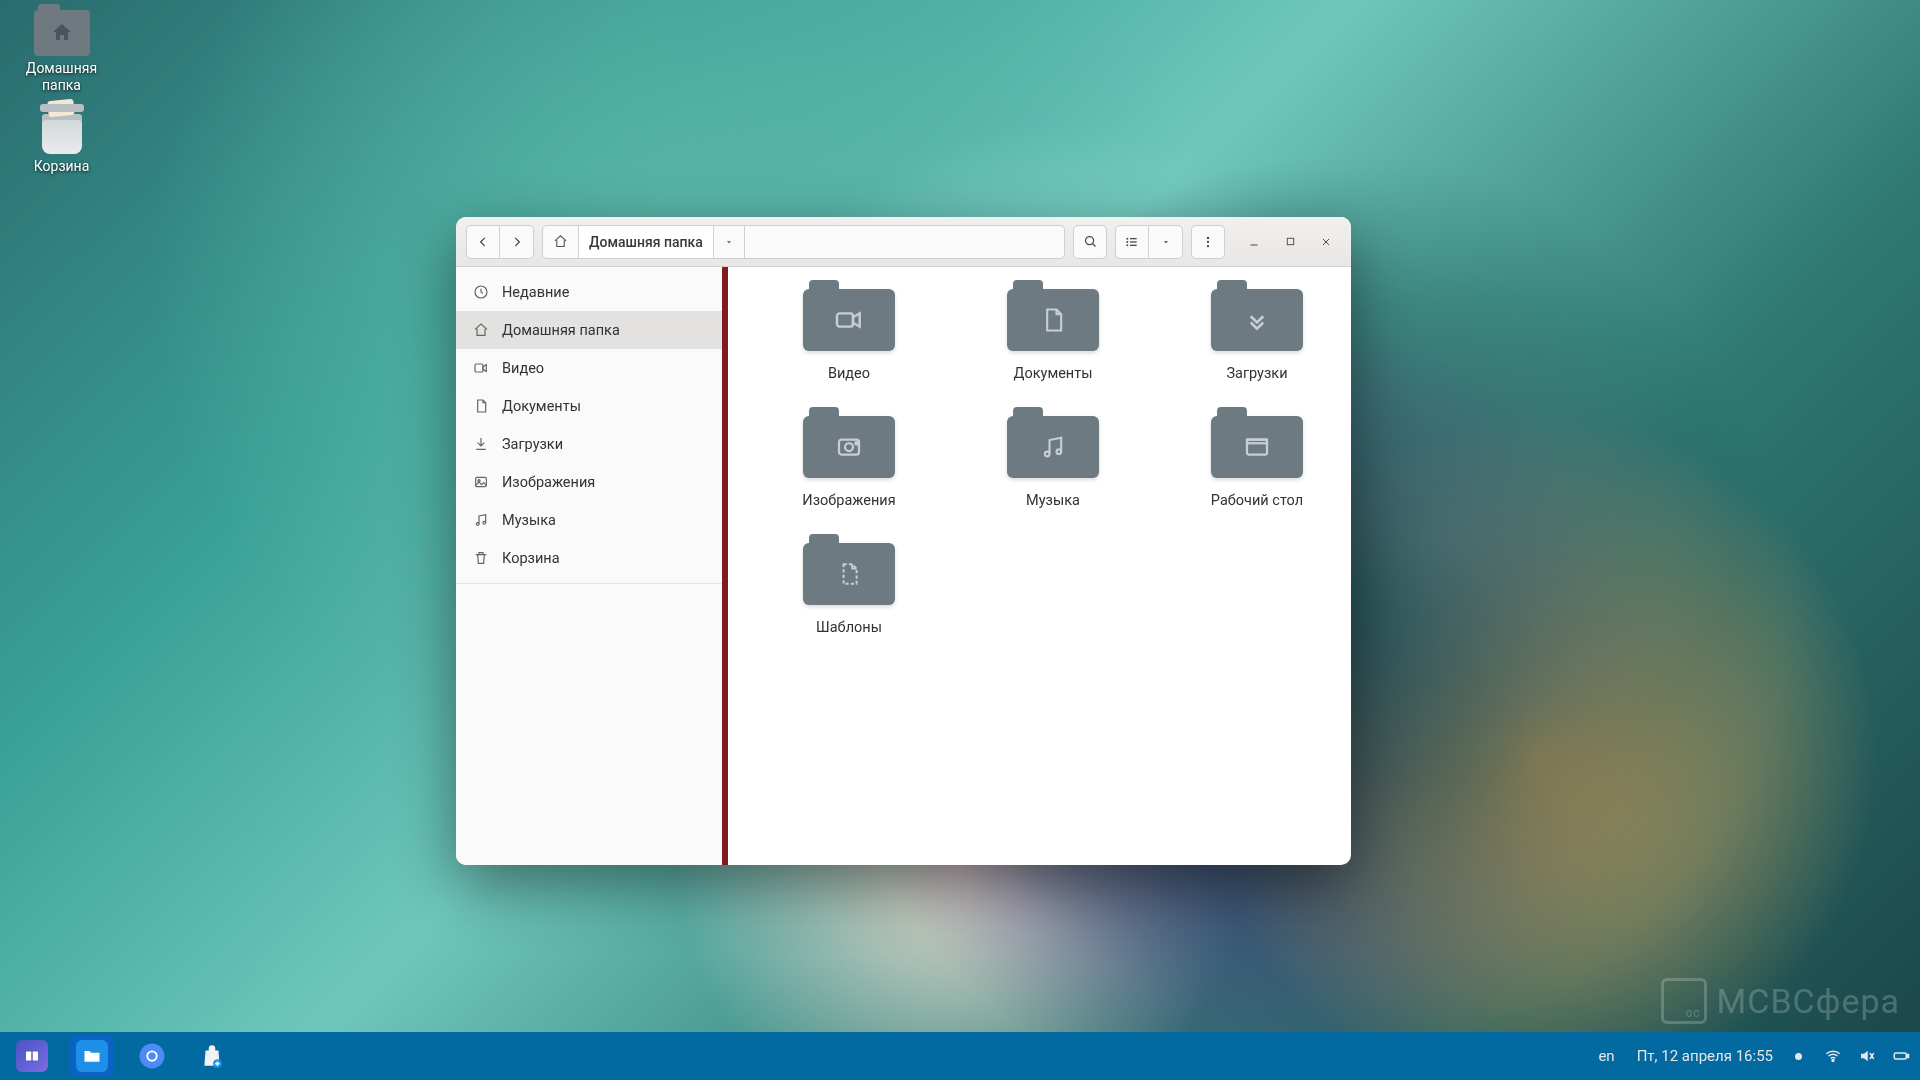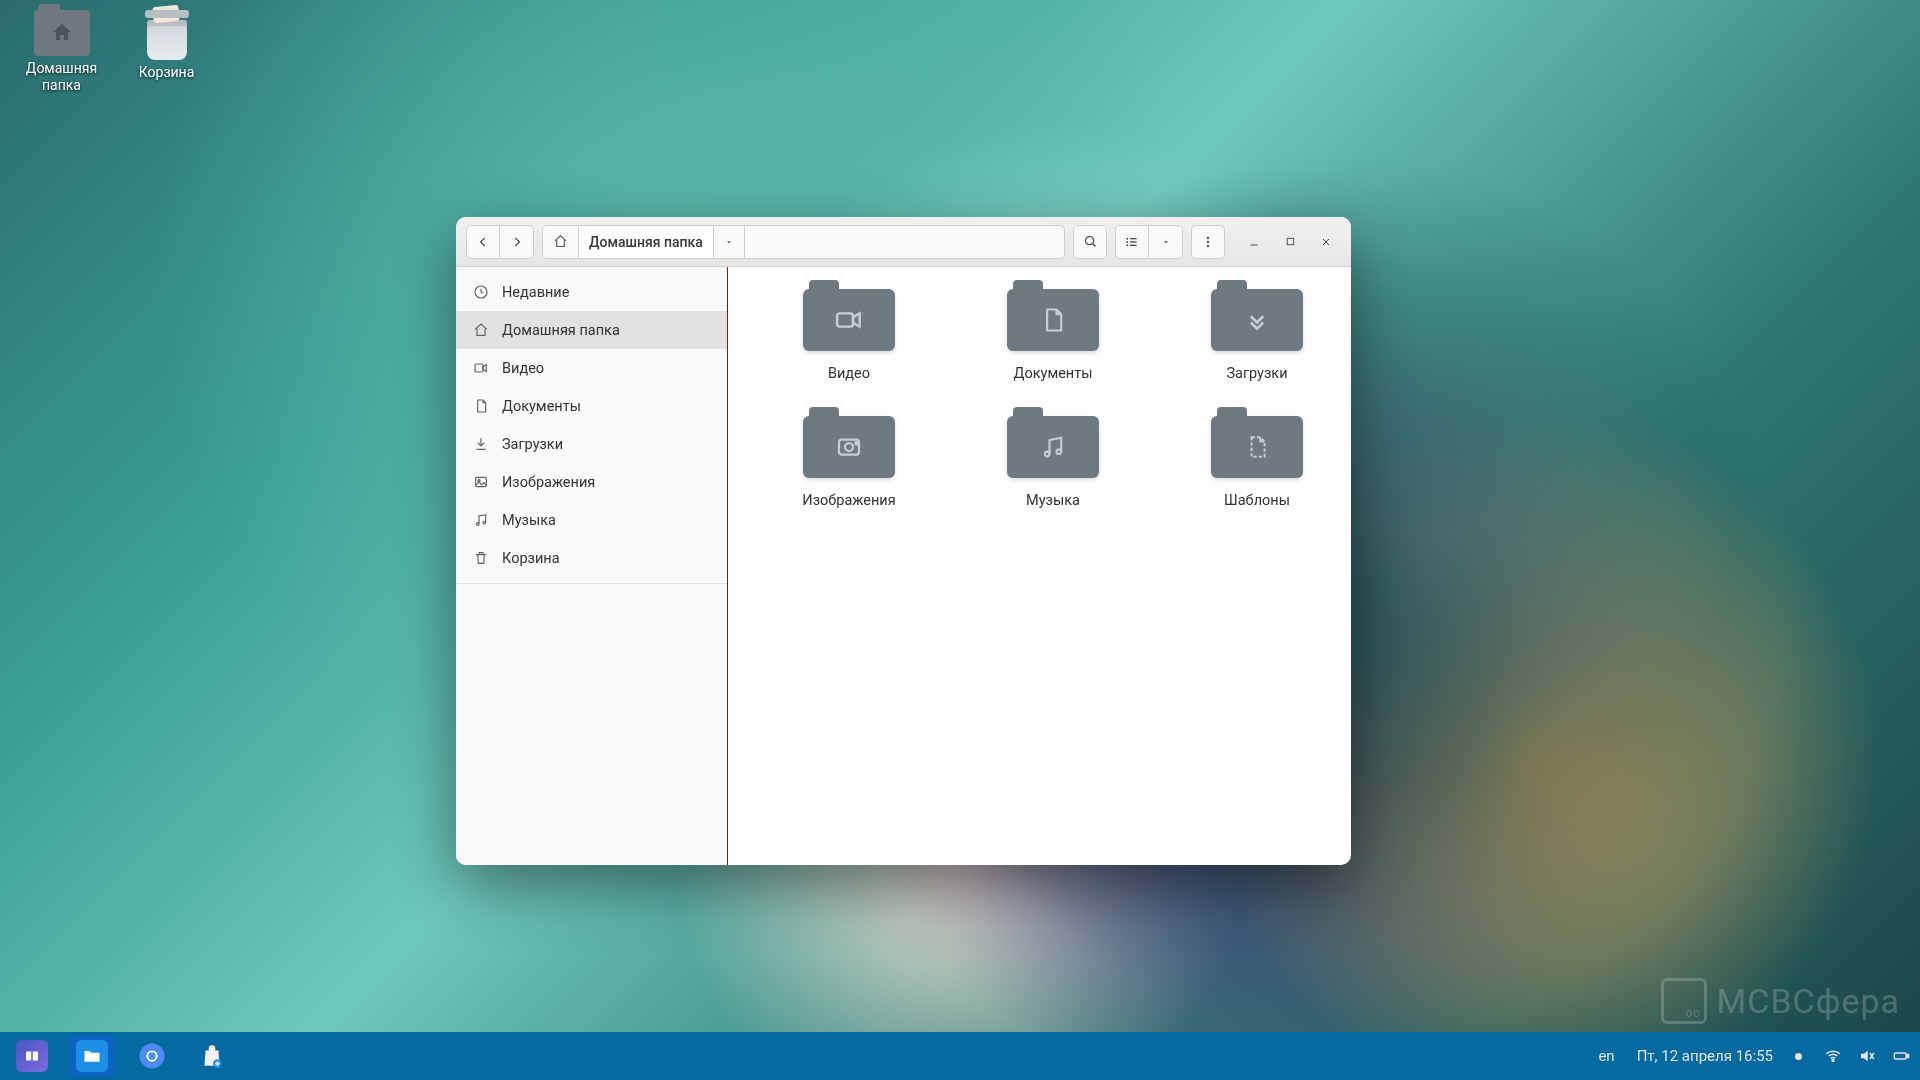--- a/index.html
+++ b/index.html
@@ -19,21 +19,21 @@
       linear-gradient(135deg, #2a6b6e 0%, #3aa097 25%, #6ec7bc 45%, #2f7873 70%, #1a4548 100%);
   }
   .wallpaper::after{
     content:""; position:absolute; inset:0;
     background:
       radial-gradient(ellipse 900px 700px at 65% 60%, rgba(0,0,0,0.25), transparent 60%),
       radial-gradient(ellipse 500px 400px at 75% 50%, rgba(255,255,255,0.15), transparent 60%);
   }
 
   
-  .desktop-icons { position: absolute; top: 10px; left: 14px; display:flex; flex-direction:row; gap:10px; }
+  .desktop-icons { position: absolute; top: 10px; left: 14px; display:flex; flex-direction:column; gap:10px; }
   .desktop-icon { width: 95px; display:flex; flex-direction:column; align-items:center; cursor:pointer; }
   .desktop-icon .label { color:#fff; font-size:14px; text-align:center; text-shadow:0 1px 3px rgba(0,0,0,.8); margin-top:4px; line-height:1.2; }
   .folder-glyph { width:56px; height:46px; background:#6e7a80; border-radius:4px; position:relative; }
   .folder-glyph::before { content:""; position:absolute; top:-6px; left:4px; width:22px; height:10px; background:#6e7a80; border-radius:3px 3px 0 0; }
   .folder-glyph .inner-home { position:absolute; inset:0; display:flex; align-items:center; justify-content:center; color:#4a545a; }
   .trash-glyph { width:48px; height:50px; position:relative; display:flex; align-items:flex-end; justify-content:center; }
   .trash-glyph .bin { width:40px; height:40px; background:linear-gradient(#cfd4d6,#e8ecee); border-radius:4px 4px 8px 8px; box-shadow:inset 0 6px 0 #b8bfc2; }
   .trash-glyph .lid { position:absolute; top:0; width:44px; height:8px; background:#b8bfc2; border-radius:3px; }
   .trash-glyph .paper { position:absolute; top:-4px; left:10px; width:26px; height:16px; background:#f3e7d8; border-radius:3px; transform:rotate(-6deg); }
 
@@ -60,21 +60,21 @@
     display:flex; align-items:center; overflow:hidden;
   }
   .pathbar .seg { height:100%; display:flex; align-items:center; padding:0 10px; gap:8px; color:#3a3a3a; font-size:14px; }
   .pathbar .seg.home { border-right:1px solid #cfcfcf; }
   .pathbar .seg.loc { background:#fff; border-right:1px solid #cfcfcf; font-weight:500; }
   .pathbar .seg.drop { border-right:1px solid #cfcfcf; }
   .wincontrols { display:flex; gap:6px; margin-left:6px;}
   .winbtn { width:30px; height:30px; border-radius:5px; display:flex; align-items:center; justify-content:center; cursor:pointer; color:#4a4a4a; }
 
   .body { flex:1; display:flex; min-height:0; }
-  .sidebar { width:272px; background:#fafafa; border-right:1px solid #7f1d1d; padding:6px 0; overflow:auto; }
+  .sidebar { width:272px; background:#fafafa; border-right:6px solid #7f1d1d; padding:6px 0; overflow:auto; }
   .srow { height:38px; display:flex; align-items:center; gap:12px; padding:0 16px; font-size:14.5px; color:#333; cursor:pointer; }
   .srow.active { background:#e3e2e0; }
   .srow .sicon { width:18px; display:flex; justify-content:center; color:#656565; }
   .divider { height:1px; background:#e6e5e3; margin:6px 0; }
 
   .content { flex:1; padding:22px 26px; overflow:auto; }
   .grid { display:grid; grid-template-columns:repeat(3, 190px); justify-content:start; column-gap:14px; row-gap:34px; }
   .file-item { display:flex; flex-direction:column; align-items:center; gap:14px; cursor:pointer; }
   .file-item .flabel { font-size:14.5px; color:#333; text-align:center; }
 
@@ -326,20 +326,29 @@
         </div>
         <div class="file-item">
           <div class="folder">
               <svg width="28" height="28" viewBox="0 0 24 24" fill="none" stroke="currentColor" stroke-width="1.8">
                 <path d="M9 18V6l10-2v12"></path>
                 <circle cx="7" cy="18" r="2"></circle>
                 <circle cx="17" cy="16" r="2"></circle>
               </svg>
             </div>
           <div class="flabel">Музыка</div>
+        </div>
+        <div class="file-item">
+          <div class="folder">
+              <svg width="30" height="30" viewBox="0 0 24 24" fill="none" stroke="currentColor" stroke-width="1.8">
+                <rect x="4" y="6" width="16" height="12" rx="1.5"></rect>
+                <rect x="4" y="6" width="16" height="3"></rect>
+              </svg>
+            </div>
+          <div class="flabel">Рабочий стол</div>
         </div>
         <div class="file-item">
           <div class="folder">
               <svg width="26" height="26" viewBox="0 0 24 24" fill="none" stroke="currentColor" stroke-width="1.8">
                 <path d="M7 3h8l4 4v14H7z" stroke-dasharray="3 2"></path>
                 <path d="M15 3v4h4"></path>
               </svg>
             </div>
           <div class="flabel">Шаблоны</div>
         </div>

